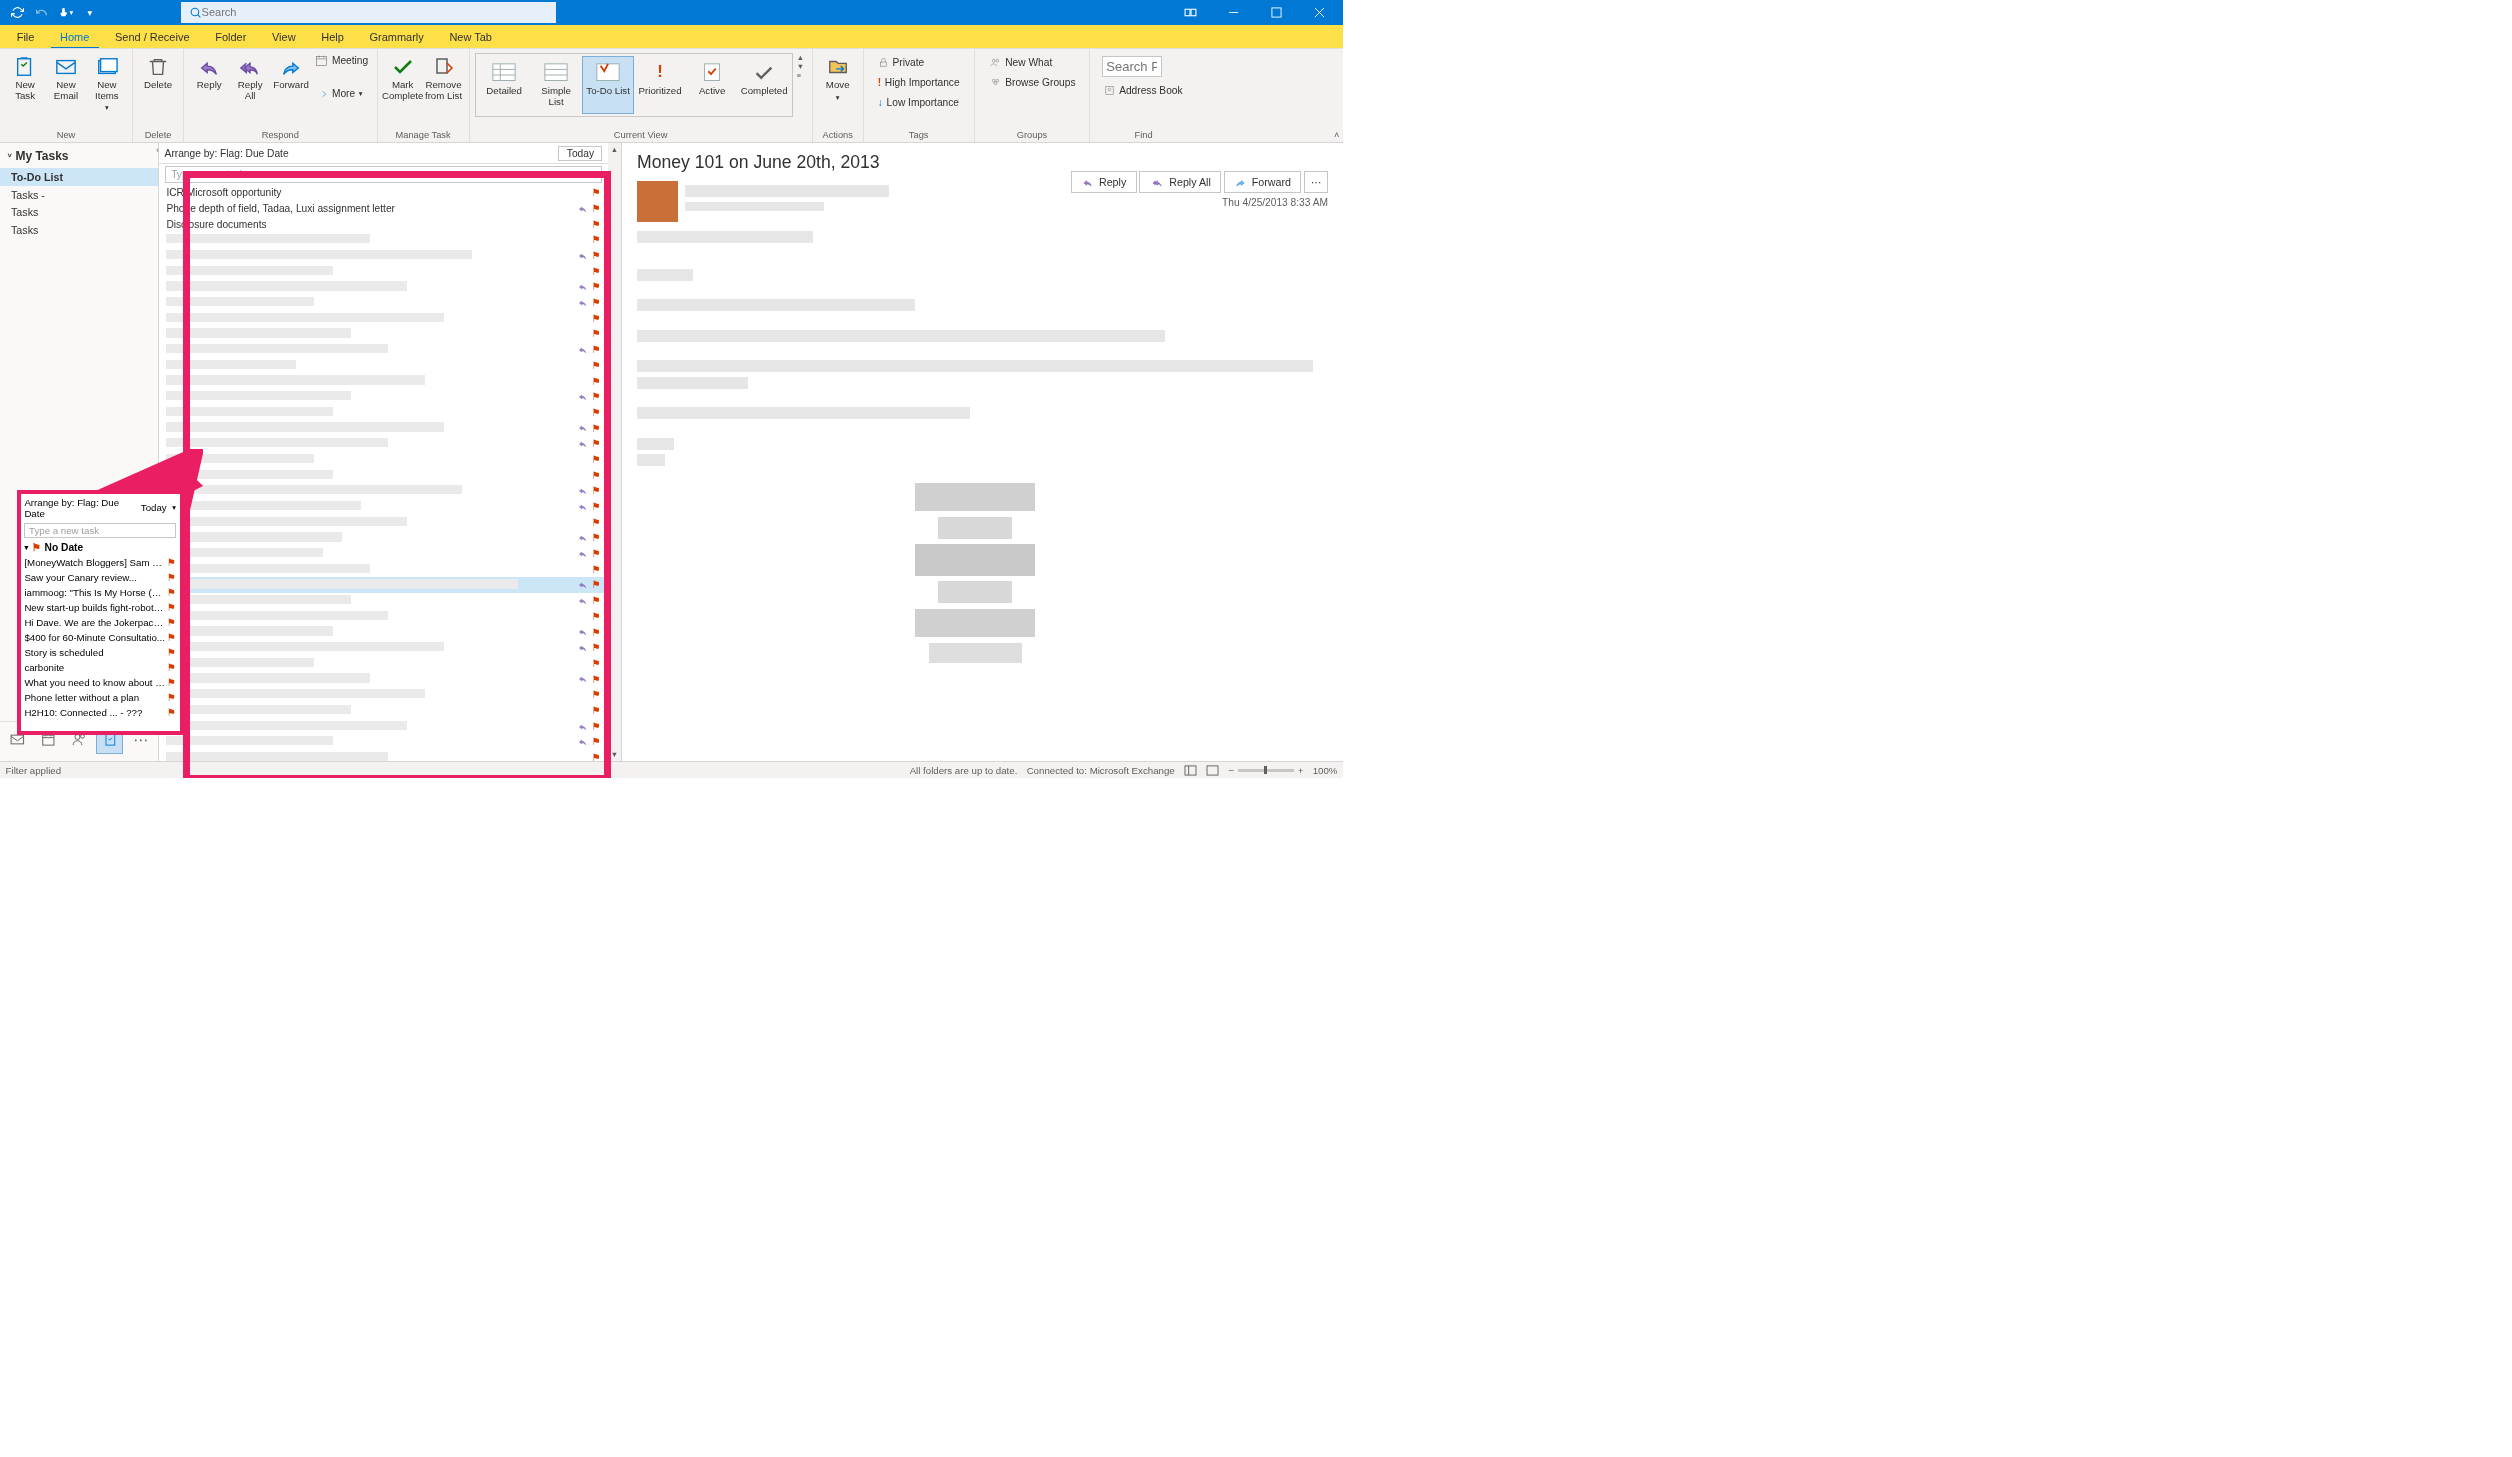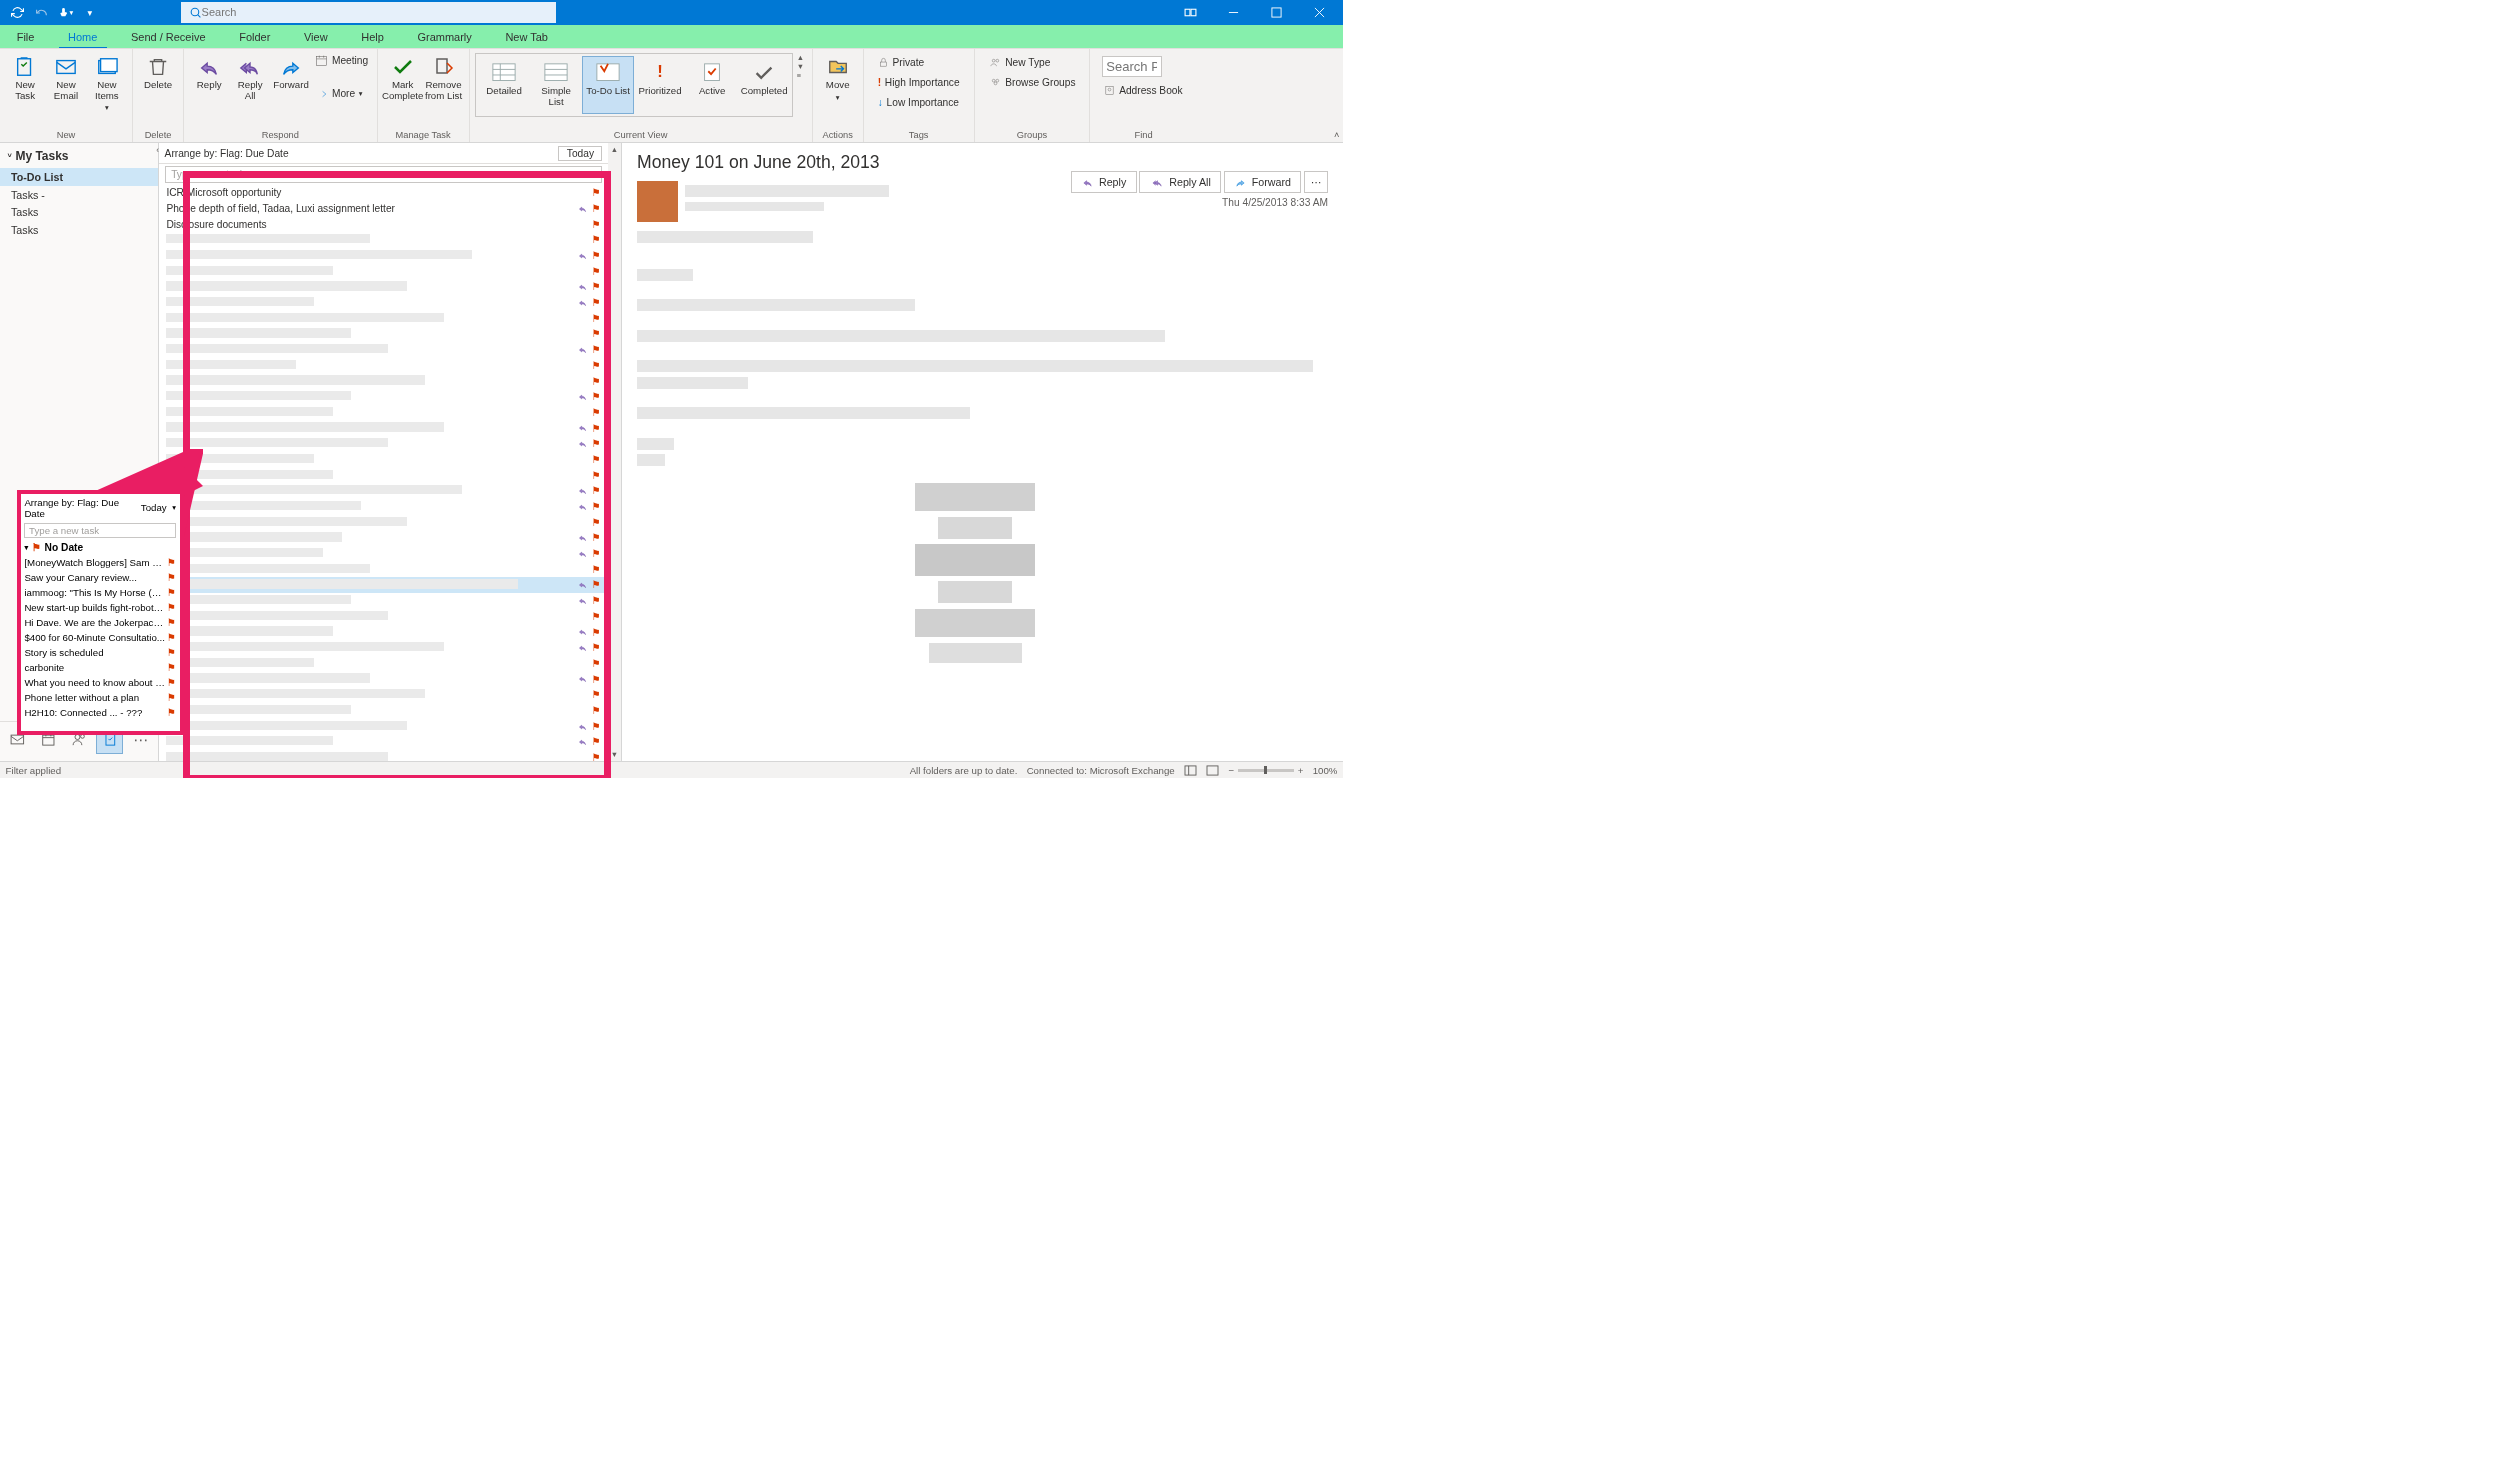--- a/index.html
+++ b/index.html
@@ -9,21 +9,21 @@
 
 .titlebar { height: 25px; background: #0078d4; display: flex; align-items: center; color: #fff; }
 .titlebar-left { display: flex; align-items: center; gap: 7.4px; padding-left: 9.3px; }
 .titlebar-icon { width: 16.7px; height: 16.7px; display: inline-flex; align-items: center; justify-content: center; }
 .search-box { margin-left: 83px; height: 20.4px; width: 375px; background: #e6f0fa; display: flex; align-items: center; padding: 0 7.4px; }
 .search-box input { border: none; background: transparent; flex: 1; font-size: 11px; outline: none; color: #333; }
 .titlebar-right { margin-left: auto; display: flex; align-items: center; gap: 15px; padding-right: 9.3px; }
 .win-btn { width: 28px; height: 25px; display: inline-flex; align-items: center; justify-content: center; cursor: default;}
 
 
-.ribbon-tabs { height: 24px; background: #86efac; display: flex; align-items: flex-end; padding-left: 7.4px; gap: 15px; border-bottom: 0.9px solid #e1dfdd;}
+.ribbon-tabs { height: 24px; background: #fde047; display: flex; align-items: flex-end; padding-left: 7.4px; gap: 7px; border-bottom: 0.9px solid #e1dfdd;}
 .ribbon-tab { padding: 3.7px 9.3px; font-size: 11px; color: #323130; cursor: default; border-bottom: 1.9px solid transparent;}
 .ribbon-tab.active { border-bottom: 1.9px solid #0078d4; color: #0078d4; }
 
 
 .ribbon { height: 94px; background: #f3f2f1; display: flex; border-bottom: 0.9px solid #d6d6d6; position:relative;}
 .ribbon-group { border-right: 0.9px solid #e1dfdd; padding: 3.7px 5.6px 0 5.6px; display: flex; flex-direction: column; justify-content: space-between; }
 .ribbon-group-label { font-size: 9.3px; color: #605e5c; text-align: center; padding-bottom: 1.9px; }
 .ribbon-buttons { display: flex; align-items: flex-start; gap: 1.9px; }
 .big-btn { width: 39px; display: flex; flex-direction: column; align-items: center; gap: 1.9px; padding-top:1.9px; font-size: 9.7px; text-align: center; line-height: 10.2px; color:#323130;}
 .big-btn svg, .big-btn .glyph { height: 24px; display:block;}
@@ -363,21 +363,21 @@
   </div>
 
   <div class="ribbon-group">
     <div class="groups-stack">
       <div class="small-btn">
           <svg width="13" height="11" viewBox="0 0 24 24" fill="none" stroke="#605e5c">
             <circle cx="8" cy="8" r="3"></circle>
             <circle cx="16" cy="8" r="3"></circle>
             <path d="M2 20c0-3 3-5 6-5s6 2 6 5"></path>
           </svg>
-          <span>New Type</span>
+          <span>New What</span>
         </div>
       <div class="small-btn">
           <svg width="13" height="11" viewBox="0 0 24 24" fill="none" stroke="#605e5c">
             <circle cx="8" cy="8" r="3"></circle>
             <circle cx="16" cy="8" r="3"></circle>
             <circle cx="12" cy="14" r="3"></circle>
           </svg>
           <span>Browse Groups</span>
         </div>
     </div>

